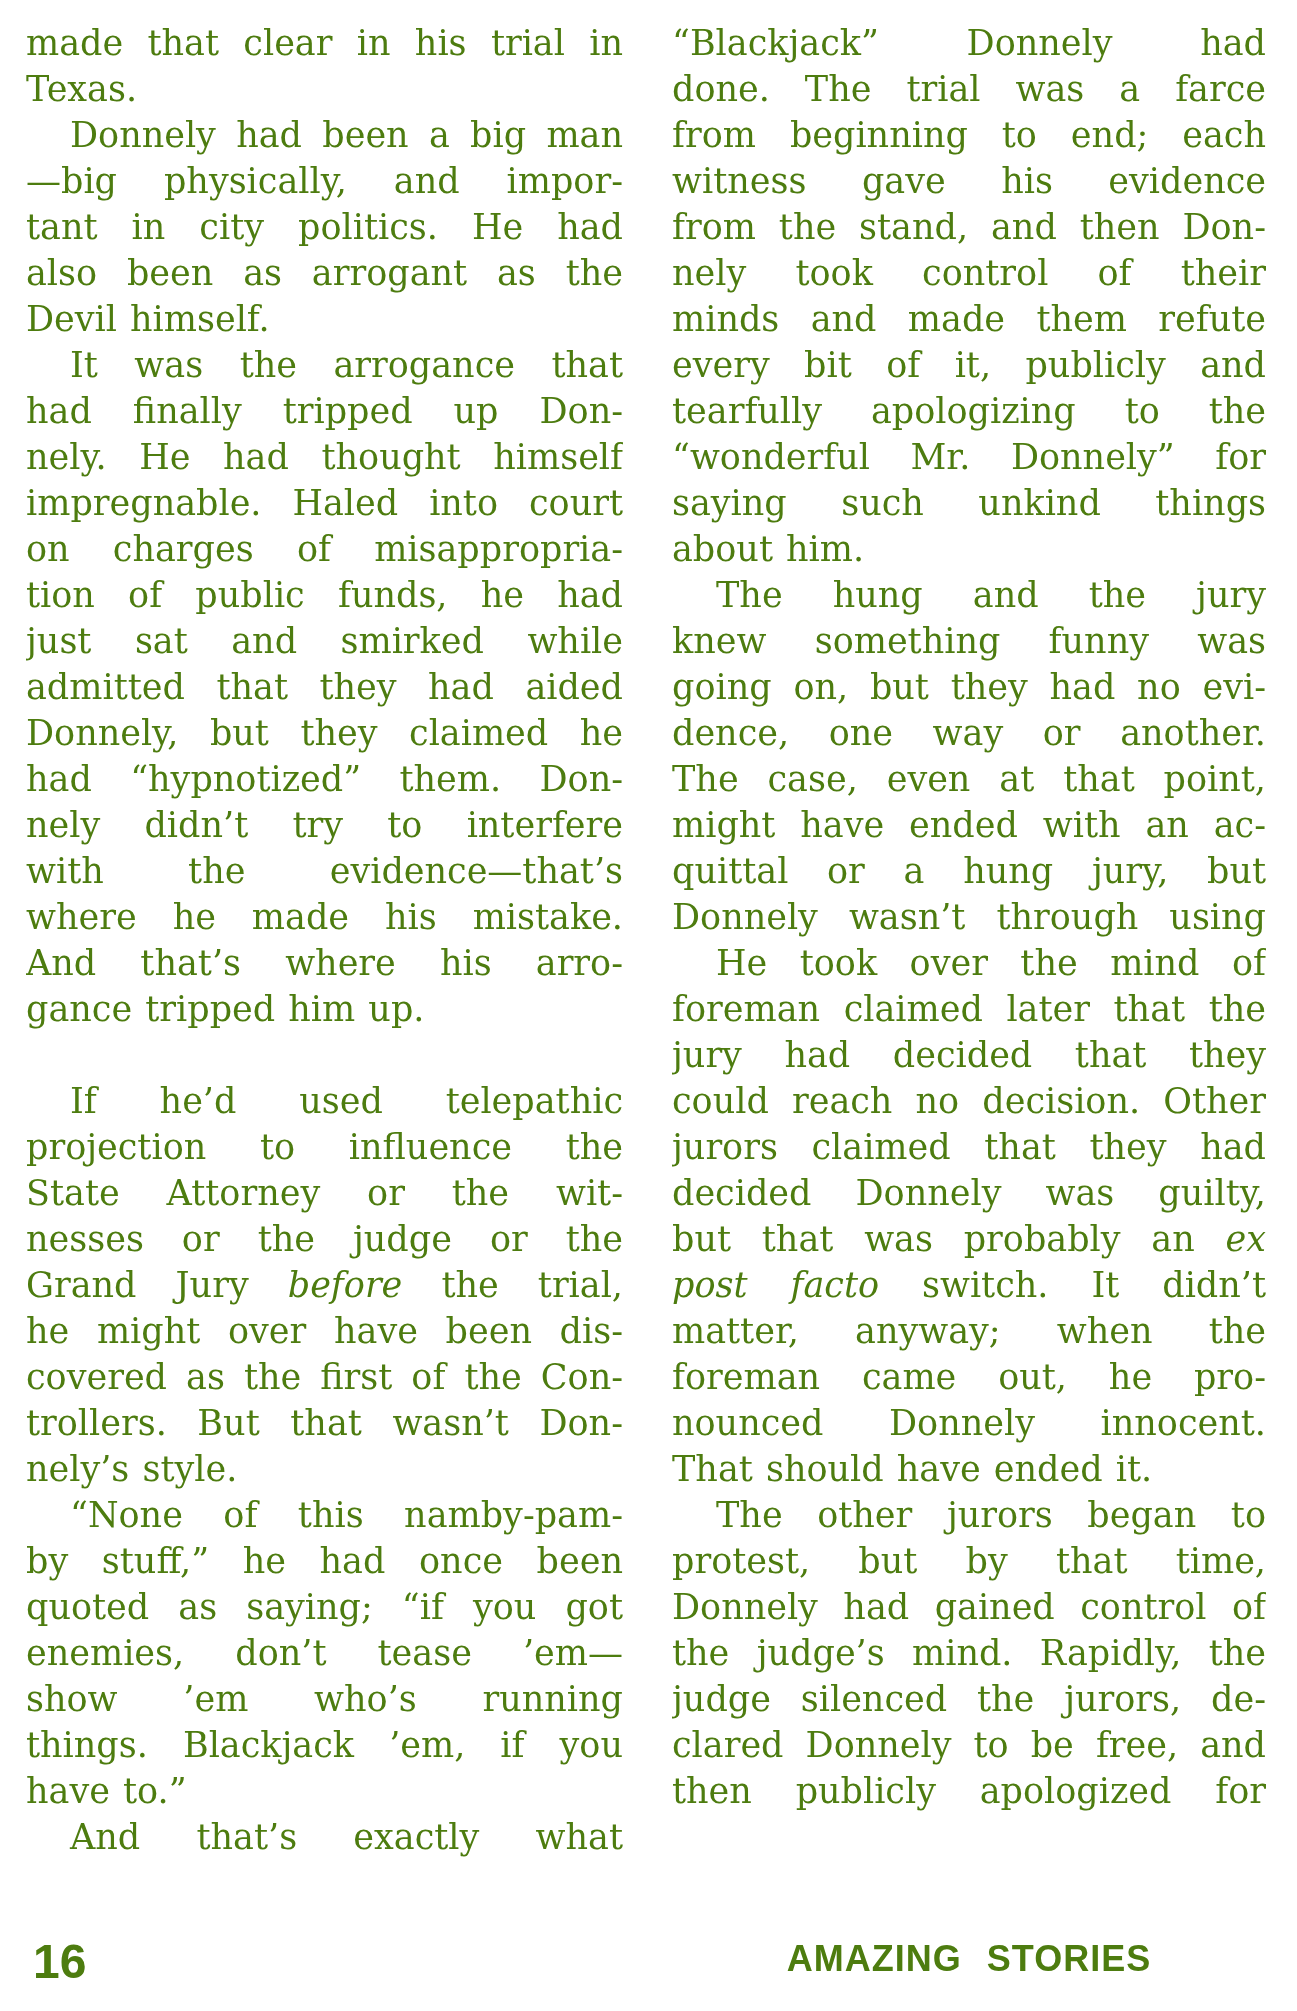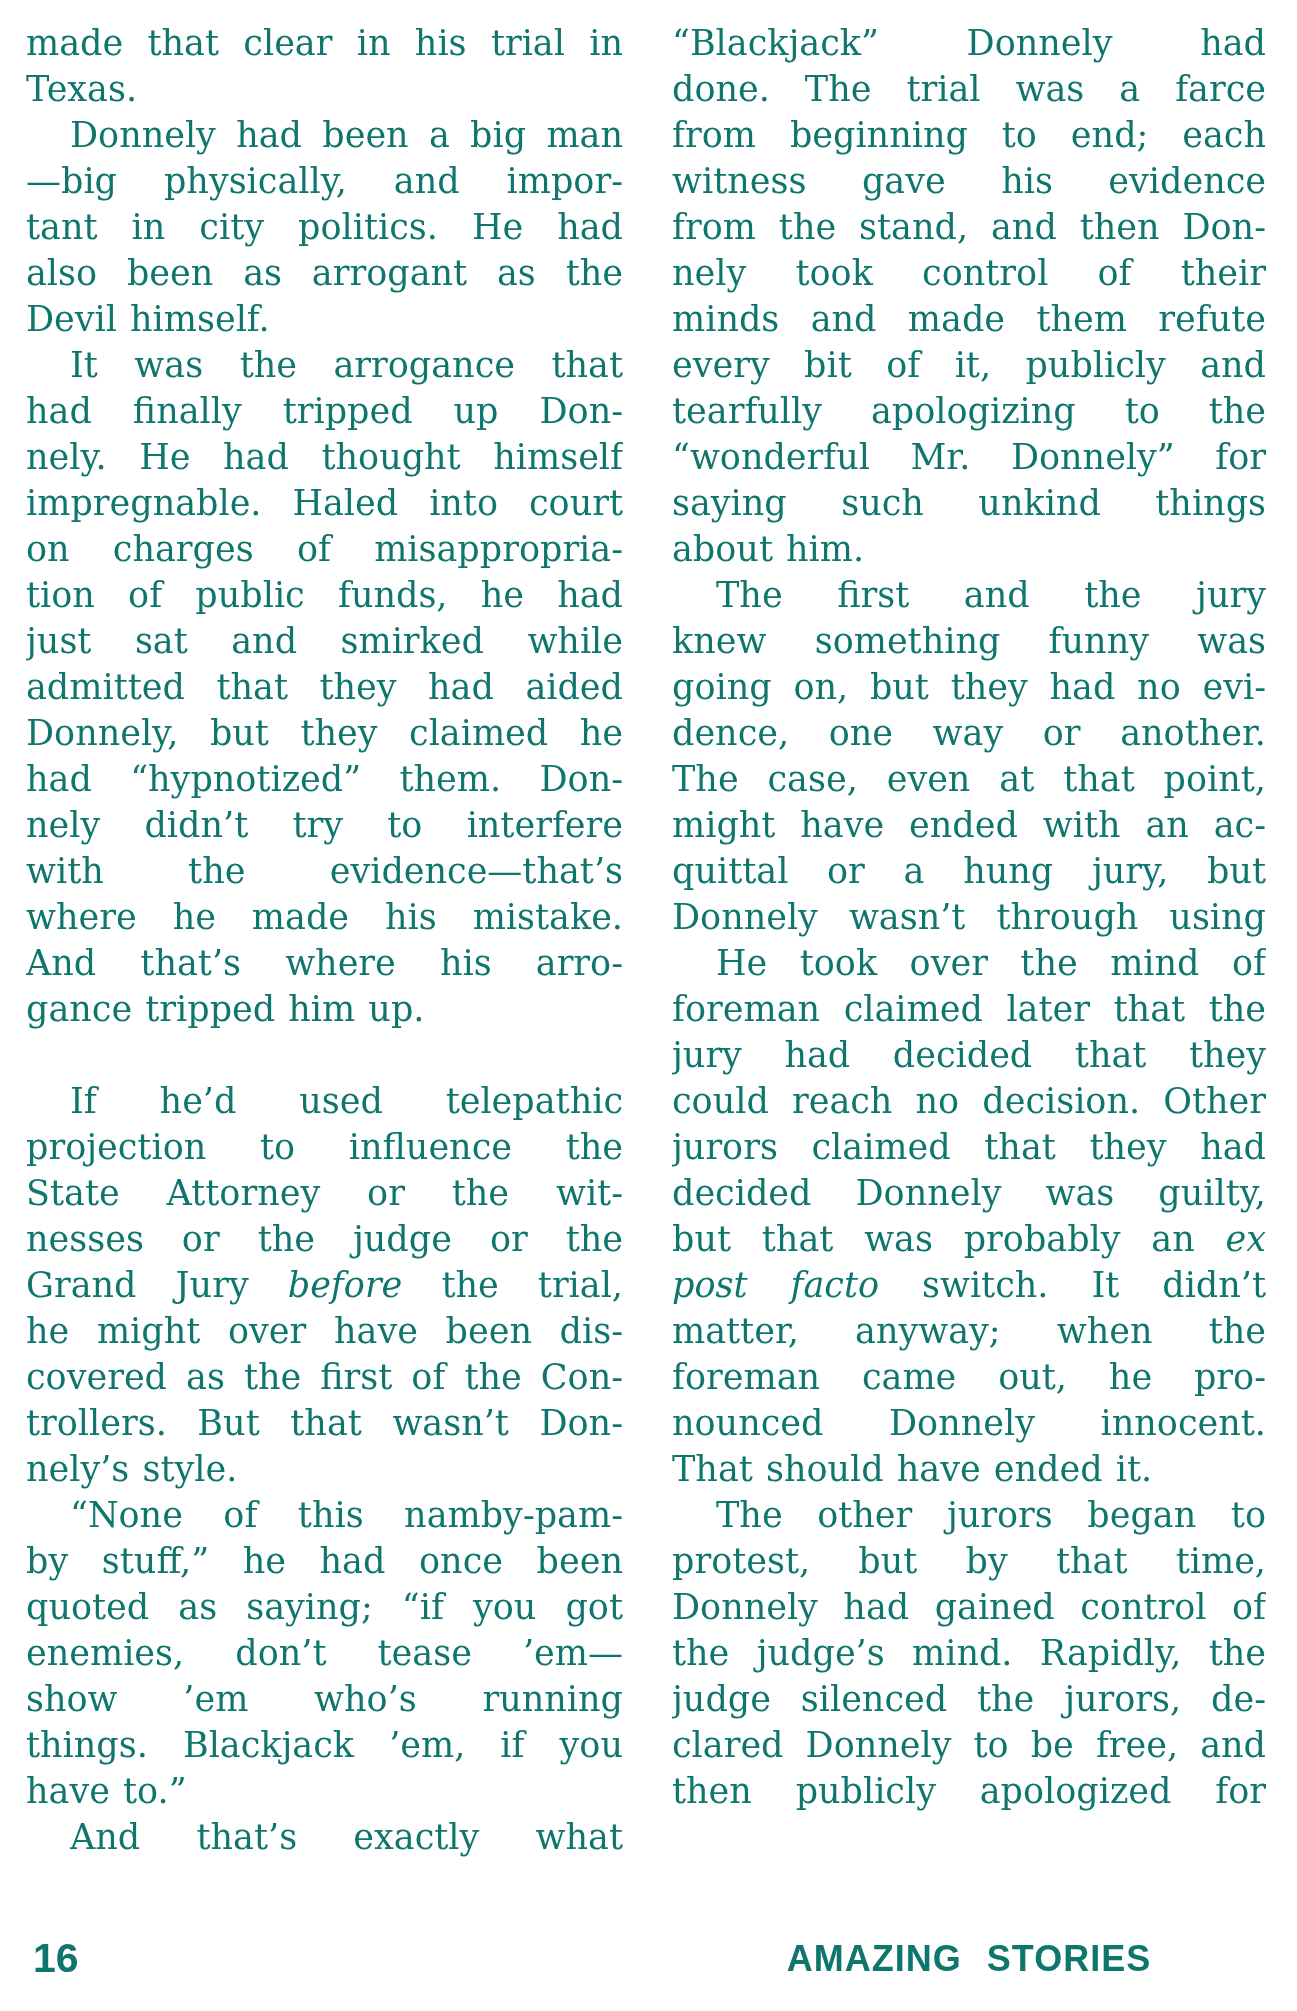--- a/index.html
+++ b/index.html
@@ -27,41 +27,41 @@
   }
   .col .line.noj { text-align: center; text-align-last: left; }
   .col .line.indent { padding-left: 44px; }
   .col .line.gap { height: 46px; }
   .footer-num {
     position: absolute;
     left: 33px;
     top: 1938px;
     font-family: "Liberation Sans", sans-serif;
     font-weight: bold;
-    font-size: 41px;
+    font-size: 48px;
     line-height: 1;
   }
   .footer-title {
     position: absolute;
     left: 672px;
     width: 594px;
     top: 1941px;
     text-align: center;
     font-family: "Liberation Sans", sans-serif;
     font-weight: bold;
     font-size: 36px;
     line-height: 1;
     letter-spacing: 1px;
     word-spacing: 14px;
   }
 </style>
 </head>
 <body style="background: rgb(255, 255, 255);">
 
-<div class="page" id="page" style="background: rgb(255, 255, 255); color: #0f766e;">
+<div class="page" id="page" style="background: rgb(255, 255, 255); color: #4d7c0f;">
   <div class="col" id="col-left">
       <div class="line">made that clear in his trial in</div>
       <div class="line noj">Texas.</div>
       <div class="line indent">Donnely had been a big man</div>
       <div class="line">—big physically, and impor-</div>
       <div class="line">tant in city politics. He had</div>
       <div class="line">also been as arrogant as the</div>
       <div class="line noj">Devil himself.</div>
       <div class="line indent">It was the arrogance that</div>
       <div class="line">had finally tripped up Don-</div>
@@ -103,21 +103,21 @@
       <div class="line">from beginning to end; each</div>
       <div class="line">witness gave his evidence</div>
       <div class="line">from the stand, and then Don-</div>
       <div class="line">nely took control of their</div>
       <div class="line">minds and made them refute</div>
       <div class="line">every bit of it, publicly and</div>
       <div class="line">tearfully apologizing to the</div>
       <div class="line">“wonderful Mr. Donnely” for</div>
       <div class="line">saying such unkind things</div>
       <div class="line noj">about him.</div>
-      <div class="line indent">The first and the jury</div>
+      <div class="line indent">The hung and the jury</div>
       <div class="line">knew something funny was</div>
       <div class="line">going on, but they had no evi-</div>
       <div class="line">dence, one way or another.</div>
       <div class="line">The case, even at that point,</div>
       <div class="line">might have ended with an ac-</div>
       <div class="line">quittal or a hung jury, but</div>
       <div class="line">Donnely wasn’t through using</div>
       <div class="line indent">He took over the mind of</div>
       <div class="line">foreman claimed later that the</div>
       <div class="line">jury had decided that they</div>

